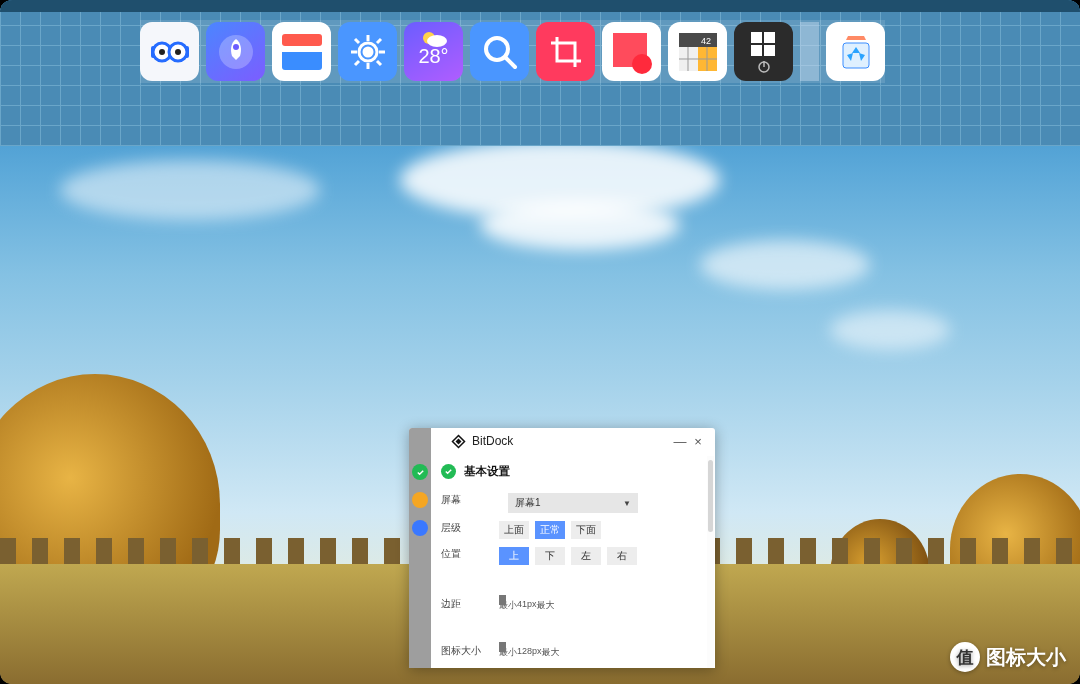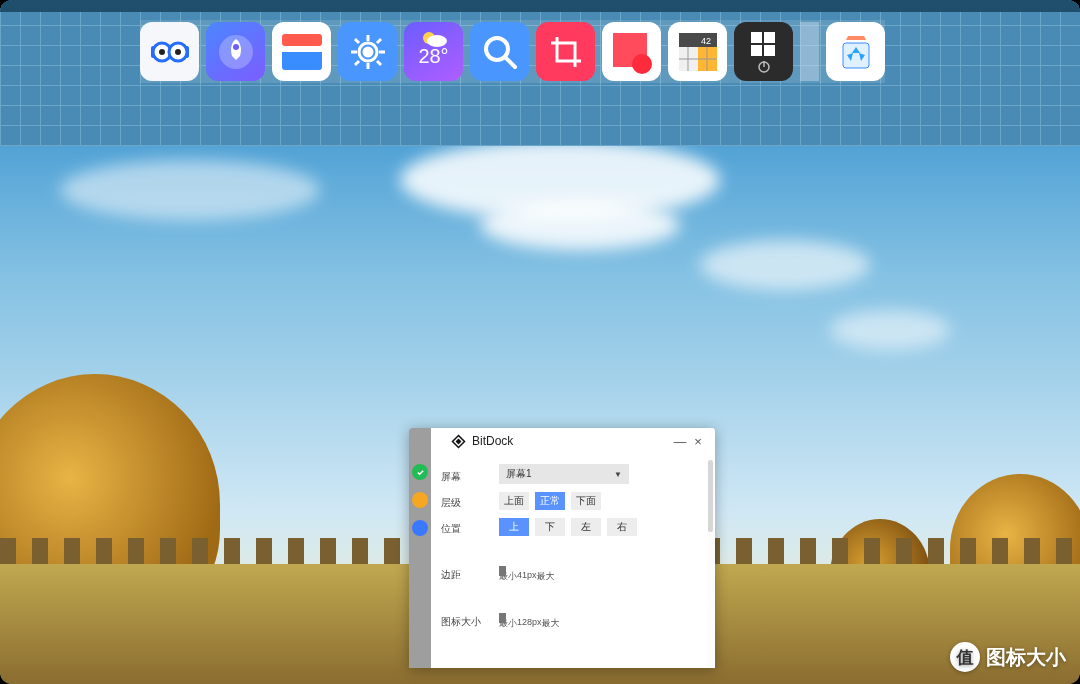--- a/index.html
+++ b/index.html
@@ -83,25 +83,25 @@
     .sw-main { flex:1; display:flex; flex-direction:column; }
     .sw-title {
       height:26px; display:flex; align-items:center; padding:0 8px 0 20px; font-size:12px; color:#222;
     }
     .sw-title-icon { width:15px; height:15px; margin-right:6px; }
     .sw-title-sp { flex:1; }
     .sw-title-btn { width:18px; text-align:center; color:#555; cursor:pointer; font-size:13px;}
     .sw-section { font-size:11.5px; color:#111; padding:10px 0 4px 10px; font-weight:700; display:flex; align-items:center;}
     .sw-section-icon { width:15px; height:15px; border-radius:50%; background:#22bb55; margin-right:8px; display:inline-flex; align-items:center; justify-content:center;}
     .sw-body { flex:1; padding:2px 6px 0 10px; overflow-y:auto; font-size:10px; color:#333;}
-    .row { display:flex; align-items:flex-end; margin:8px 0; }
+    .row { display:flex; align-items:flex-start; margin:8px 0; }
     .row-label { width:58px; font-size:10px; color:#444;}
     .select {
       flex:1; max-width:130px; height:20px; border:1px solid rgba(0,0,0,0);
-      background:#e6e6e6; display:flex; align-items:center; padding:0 6px; font-size:10px; position:relative;
+      background:#e6e6e6; display:flex; align-items:center; padding:0 6px; font-size:10px; position:relative;margin-left:9px;
     }
     .select::after { content:"▼"; position:absolute; right:6px; font-size:8px; color:#444;}
     .btn-grp { display:flex; gap:6px; }
     .sbtn { width:30px; height:18px; background:#ededed; color:#333; font-size:10px; display:flex; align-items:center; justify-content:center; cursor:pointer;}
     .sbtn.active { background:#5a93ff; color:#fff; }
     .slider-row { display:flex; flex-direction:column; gap:2px; margin:8px 0;}
     .slider-head { display:flex;margin-top:24px; }
     .slider-head .row-label { width:58px;}
     .slider-zone { flex:1; display:flex; flex-direction:row; }
     .track { height:6px; background:#e0e0e0; position:relative; border-radius:2px;}
@@ -248,20 +248,28 @@
         <svg class="sw-title-icon" viewBox="0 0 20 20">
             <polygon points="10,2 18,10 10,18 2,10" fill="none" stroke="#111" stroke-width="2"></polygon>
             <polygon points="10,6 14,10 10,14 6,10" fill="#111"></polygon>
           </svg>
         <span>BitDock</span>
         <div class="sw-title-sp"></div>
         <div class="sw-title-btn">—</div>
         <div class="sw-title-btn">×</div>
       </div>
 
+      <div class="sw-section">
+        <span class="sw-section-icon">
+            <svg width="9" height="9" viewBox="0 0 10 10">
+              <path d="M2 5l2 2 4-4" stroke="#fff" stroke-width="1.6" fill="none"></path>
+            </svg>
+          </span>
+        <span>基本设置</span>
+      </div>
 
       <div class="sw-body">
         <div class="row">
           <div class="row-label">屏幕</div>
           <div class="select">
               <span>屏幕1</span>
             </div>
         </div>
 
         <div class="row">

